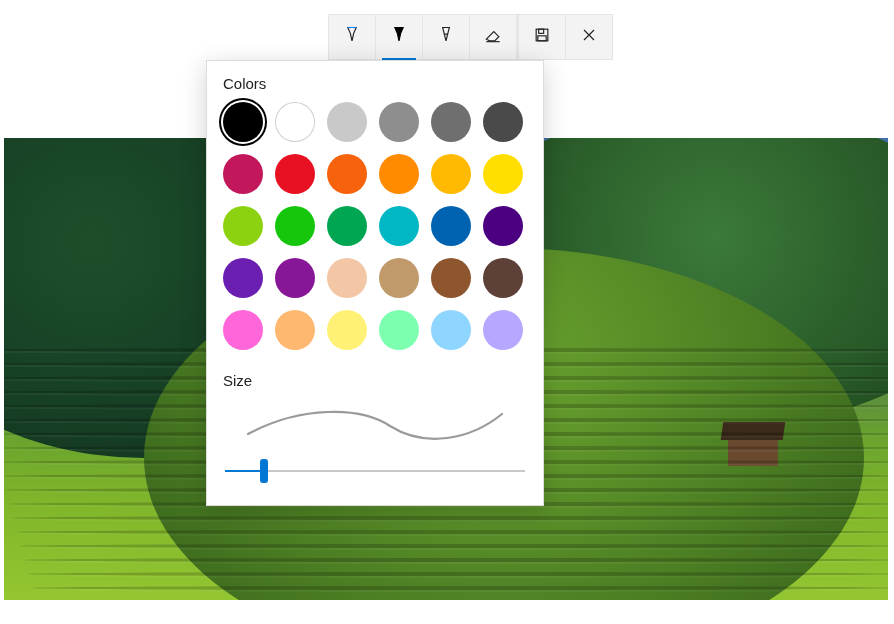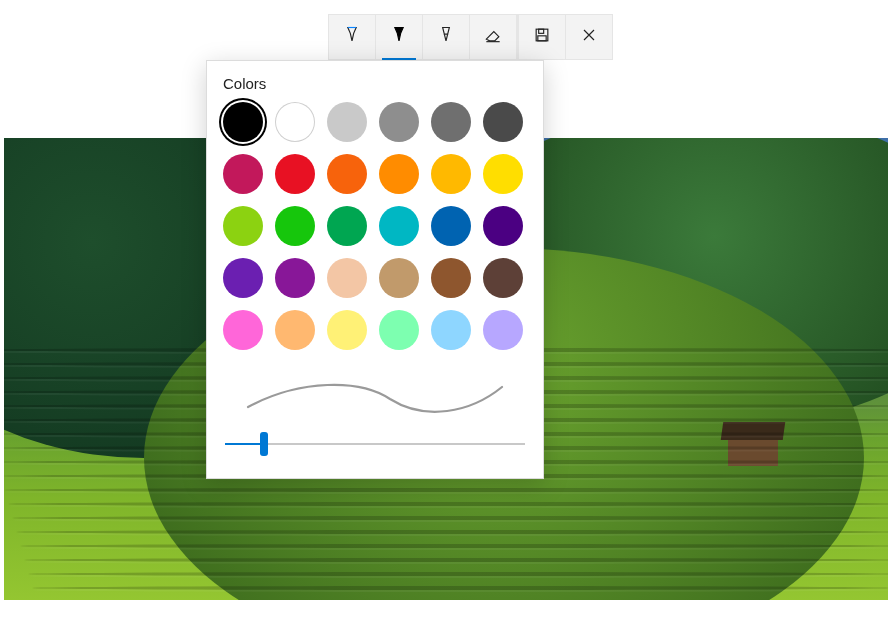--- a/index.html
+++ b/index.html
@@ -147,20 +147,21 @@
         <div class="swatch" style="background: rgb(93, 64, 55);"></div>
         <div class="swatch" style="background: rgb(255, 102, 217);"></div>
         <div class="swatch" style="background: rgb(255, 184, 112);"></div>
         <div class="swatch" style="background: rgb(255, 241, 118);"></div>
         <div class="swatch" style="background: rgb(125, 255, 176);"></div>
         <div class="swatch" style="background: rgb(142, 214, 255);"></div>
         <div class="swatch" style="background: rgb(183, 167, 255);"></div>
       </div>
 
     <div class="size-section">
+      <h4>Size</h4>
       <div class="size-preview">
         <svg viewBox="0 0 270 46">
             <path d="M8 34 C 60 6, 120 6, 150 26 C 185 48, 230 40, 262 14" stroke="#9a9a9a" stroke-width="2.2" fill="none" stroke-linecap="round"></path>
           </svg>
       </div>
       <div class="slider-wrap">
         <div class="slider-track"></div>
         <div class="slider-fill" id="slider-fill" style="width: 39.3939px;"></div>
         <div class="slider-thumb" id="slider-thumb" style="left: 43.3939px;"></div>
       </div>

